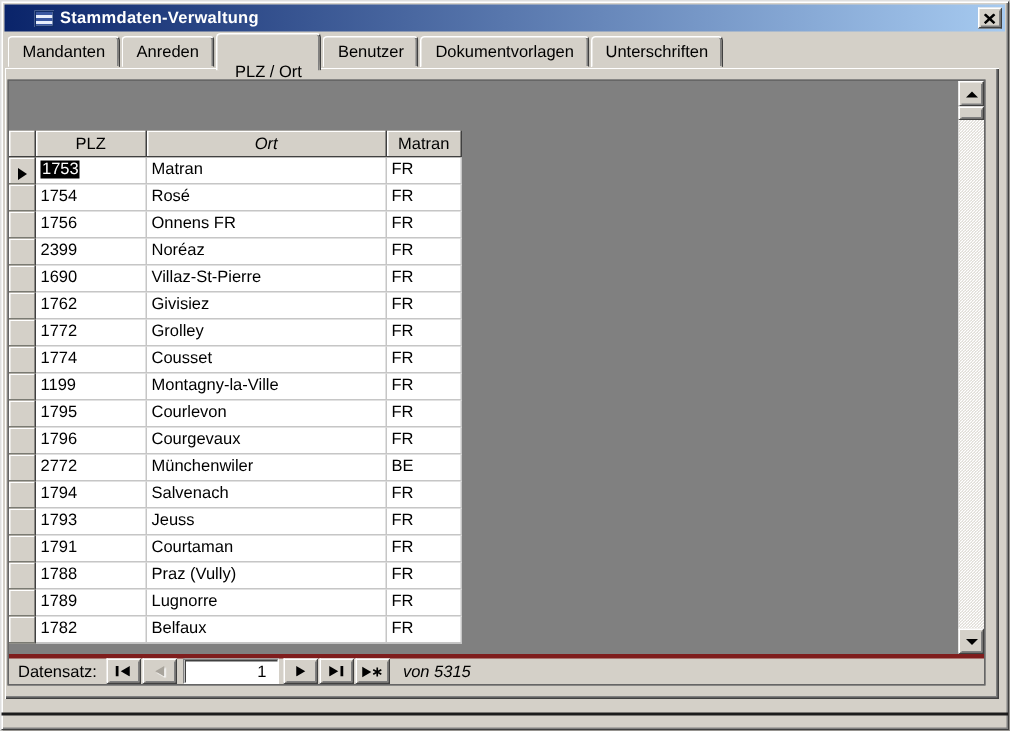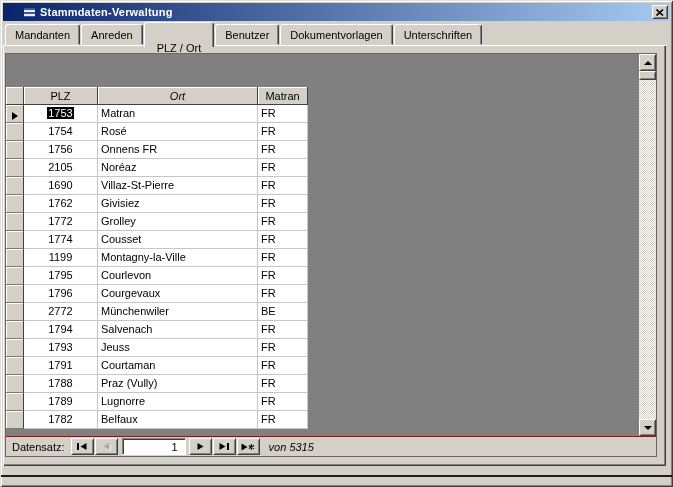--- a/index.html
+++ b/index.html
@@ -39,40 +39,40 @@
   table.sheet th{height:18px;padding:0;background:#d4d0c8;font-size:11px;font-weight:normal;color:#000;
     text-align:center;border-right:1px solid #404040;border-bottom:1px solid #404040;
     box-shadow:inset 1px 1px 0 #ffffff;overflow:hidden;white-space:nowrap;}
   table.sheet th.fillhd{background:#808080;border:none;box-shadow:none;}
   table.sheet td{height:18px;padding:0 3px;background:#ffffff;font-size:11px;color:#000;
     border-right:1px solid #c6c6c6;border-bottom:1px solid #c6c6c6;
     overflow:hidden;white-space:nowrap;line-height:17px;}
   table.sheet td.sel{background:#d4d0c8;padding:0;border-right:1px solid #404040;border-bottom:1px solid #7a7a72;
     box-shadow:inset 1px 1px 0 #ffffff;}
   table.sheet td.fill{background:#808080;border:none;}
-  table.sheet td.num{text-align:center;}
+  table.sheet td.num{text-align:left;}
   .marker{width:0;height:0;margin:4px auto 0 auto;
     border-left:6px solid #000;border-top:4px solid transparent;border-bottom:4px solid transparent;}
   .selcell{background:#000;color:#fff;padding:0 1px;}
   
   .vscroll{position:absolute;top:0;right:0;width:17px;bottom:0;display:flex;flex-direction:column;
     background:#fff;}
   .scroll-btn{flex:0 0 17px;background:#d4d0c8;border:1px solid;border-color:#ffffff #404040 #404040 #ffffff;
     box-shadow:inset 1px 1px 0 #d4d0c8, inset -1px -1px 0 #808080;
     display:flex;align-items:center;justify-content:center;}
   .arrow-up{width:0;height:0;border-bottom:4px solid #000;border-left:4px solid transparent;border-right:4px solid transparent;}
   .arrow-down{width:0;height:0;border-top:4px solid #000;border-left:4px solid transparent;border-right:4px solid transparent;}
   .thumb{flex:0 0 9px;background:#d4d0c8;border:1px solid;border-color:#ffffff #404040 #404040 #ffffff;
     box-shadow:inset 1px 1px 0 #d4d0c8, inset -1px -1px 0 #808080;}
   .track{flex:1 1 auto;background-color:#ffffff;
     background-image:linear-gradient(45deg,#d4d0c8 25%,transparent 25%,transparent 75%,#d4d0c8 75%),
                      linear-gradient(45deg,#d4d0c8 25%,transparent 25%,transparent 75%,#d4d0c8 75%);
     background-size:2px 2px;background-position:0 0,1px 1px;}
   
-  .navbar{flex:0 0 20px;background:#d4d0c8;border-top:1px solid #7f1d1d;
+  .navbar{flex:0 0 20px;background:#d4d0c8;border-top:3px solid #7f1d1d;
     display:flex;align-items:center;padding-left:6px;font-size:11px;color:#000;}
   .nav-label{margin-right:6px;white-space:nowrap;}
   .navbtn{width:23px;height:17px;padding:0;margin-right:1px;background:#d4d0c8;
     border:1px solid;border-color:#ffffff #404040 #404040 #ffffff;
     box-shadow:inset 1px 1px 0 #d4d0c8, inset -1px -1px 0 #808080;
     display:flex;align-items:center;justify-content:center;cursor:default;}
   .navbtn svg{display:block;}
   .navbtn.disabled svg *{fill:#a8a49c;}
   .navbtn.disabled svg{filter:drop-shadow(1px 1px 0 #ffffff);}
   .rec-input{width:64px;height:17px;margin:0 3px;padding:0 7px 0 2px;font-size:11px;text-align:right;
@@ -151,21 +151,21 @@
                 </tr>
                 <tr>
                   <td class="sel"></td>
                   <td class="num">1756</td>
                   <td>Onnens FR</td>
                   <td>FR</td>
                   <td class="fill"></td>
                 </tr>
                 <tr>
                   <td class="sel"></td>
-                  <td class="num">2105</td>
+                  <td class="num">2399</td>
                   <td>Noréaz</td>
                   <td>FR</td>
                   <td class="fill"></td>
                 </tr>
                 <tr>
                   <td class="sel"></td>
                   <td class="num">1690</td>
                   <td>Villaz-St-Pierre</td>
                   <td>FR</td>
                   <td class="fill"></td>

